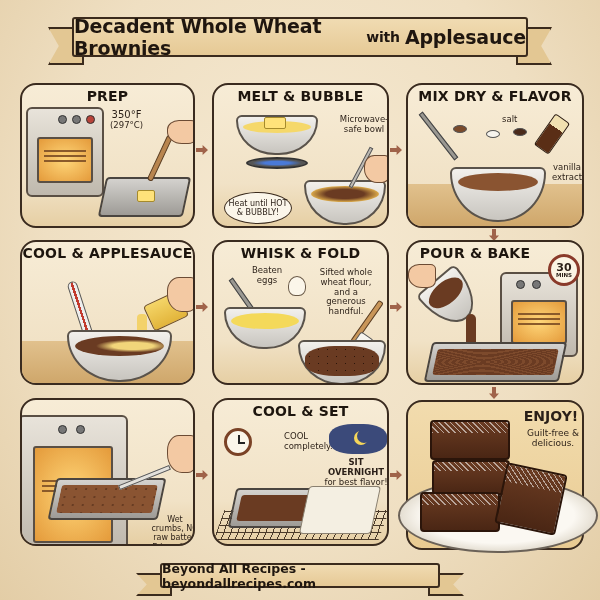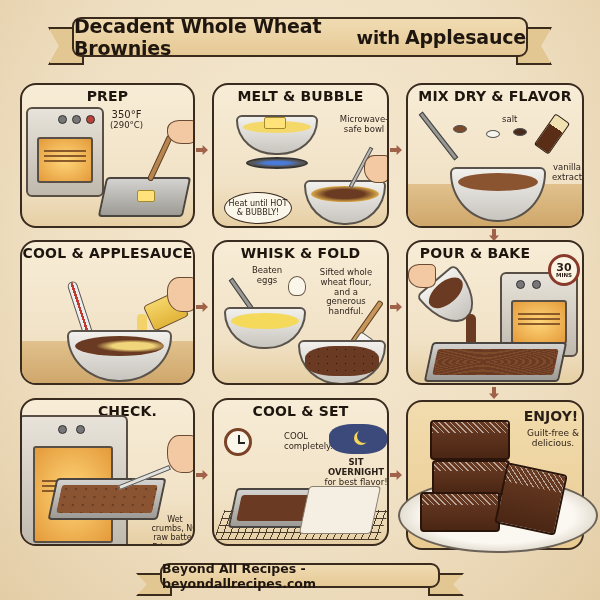--- a/index.html
+++ b/index.html
@@ -8,31 +8,31 @@
     font-family: "DejaVu Sans", sans-serif;
     background: radial-gradient(ellipse at 50% 40%, #f6ead3 0%, #efdfc2 60%, #e3cda6 100%);
     position: relative;
     color: #2a1f17;
   }
   .banner {
     position: absolute;
     display: flex; align-items: center; justify-content: space-between;
     background: linear-gradient(#f0dbb2, #e6c995);
     border: 2px solid #3b2b1d;
-    border-radius: 9px;
+    border-radius: 3px;
     color: #1f160f;
   }
   .banner::before, .banner::after {
     content: ""; position: absolute; top: 8px; width: 32px; height: calc(100% - 2px);
     background: #e3c793; border: 2px solid #3b2b1d; z-index: -1;
   }
   .banner::before { left: -26px; clip-path: polygon(0 0, 100% 0, 100% 100%, 0 100%, 30% 50%); }
   .banner::after { right: -26px; clip-path: polygon(0 0, 100% 0, 70% 50%, 100% 100%, 0 100%); }
   #title-banner { left: 72px; top: 17px; width: 456px; height: 40px; font-size: 19px; font-weight: bold; letter-spacing: -0.2px; }
-  #title-banner .small { font-size: 18px; margin: 0 5px; }
+  #title-banner .small { font-size: 14px; margin: 0 5px; }
   #footer-banner { left: 160px; top: 563px; width: 280px; height: 25px; font-size: 12.5px; font-weight: bold; }
 
   .panel {
     position: absolute;
     border: 2px solid #3a2b1f;
     border-radius: 16px;
     background: linear-gradient(180deg, #f7ecd6 0%, #f1e2c6 70%, #e6cfa4 100%);
     overflow: hidden;
   }
   .panel-title {
@@ -73,21 +73,21 @@
 <div class="panel" style="left:20px;top:83px;width:175px;height:145px;">
   <div class="panel-title">PREP</div>
   <div class="oven" style="left:4px;top:22px;width:78px;height:90px;">
     <div class="knob" style="left:30px;top:6px;"></div>
     <div class="knob" style="left:44px;top:6px;"></div>
     <div class="knob" style="left:58px;top:6px;background:#b8433a;"></div>
     <div class="window"></div>
   </div>
   <div class="note" style="left:88px;top:24px;font-size:10px;">
     <div>350°F</div>
-    <div style="font-size:8.5px;">(290°C)</div>
+    <div style="font-size:8.5px;">(297°C)</div>
   </div>
   <div class="pan" style="left:80px;top:92px;width:85px;height:40px;"></div>
   <div class="butter" style="left:115px;top:105px;"></div>
   <div style="position:absolute;left:135px;top:48px;width:6px;height:50px;background:#b8854f;border:1px solid #5a3d22;transform:rotate(25deg);border-radius:3px;"></div>
   <div class="hand" style="left:145px;top:35px;width:30px;height:24px;"></div>
 </div>
 <div class="arrow right" style="left:196px;top:145px;"></div>
 
 <div class="panel" style="left:212px;top:83px;width:177px;height:145px;">
   <div class="panel-title">MELT &amp; BUBBLE</div>
@@ -170,21 +170,20 @@
   </div>
   <div class="hand" style="left:0px;top:22px;width:28px;height:24px;"></div>
   <div style="position:absolute;left:58px;top:72px;width:10px;height:34px;background:#6a3b22;border-radius:5px;"></div>
   <div class="pan" style="left:20px;top:100px;width:135px;height:40px;">
     <div class="batter" style="background:repeating-radial-gradient(ellipse at 40% 50%, #6a3b22 0 4px, #7d4a2c 4px 7px);"></div>
   </div>
 </div>
 <div class="arrow down" style="left:489px;top:387px;"></div>
 
 <div class="panel" style="left:20px;top:398px;width:175px;height:148px;">
-  <div class="panel-title" style="left:40px;">CHECK.</div>
   <div class="oven" style="left:-4px;top:15px;width:110px;height:135px;">
     <div class="knob" style="left:38px;top:8px;"></div>
     <div class="knob" style="left:56px;top:8px;"></div>
     <div class="window" style="top:22%;bottom:4%;"></div>
   </div>
   <div class="pan" style="left:30px;top:78px;width:110px;height:42px;">
     <div class="batter" style="background:radial-gradient(circle, #3a1e0f 10%, transparent 11%) 0 0/10px 8px, #8a5432;"></div>
   </div>
   <div style="position:absolute;left:95px;top:75px;width:55px;height:5px;background:#e3e1dc;border:1px solid #555;transform:rotate(-22deg);"></div>
   <div class="hand" style="left:145px;top:35px;width:30px;height:38px;"></div>

